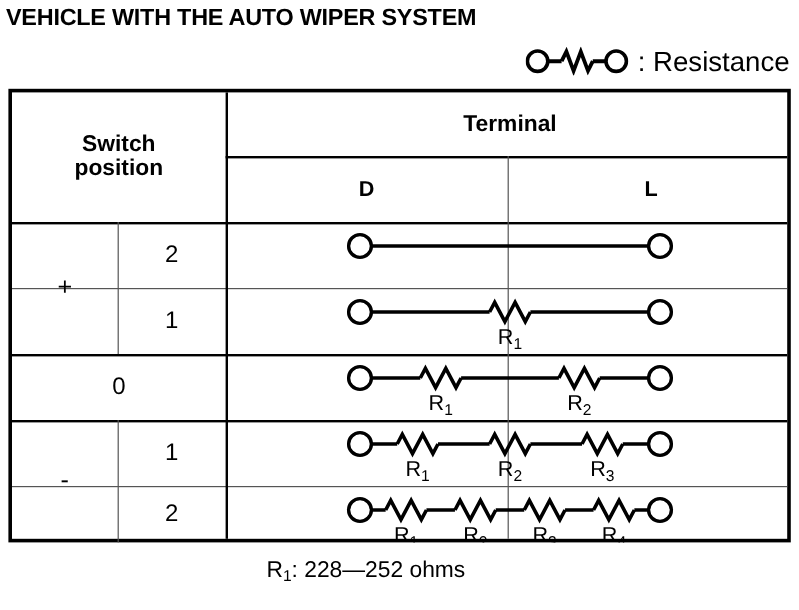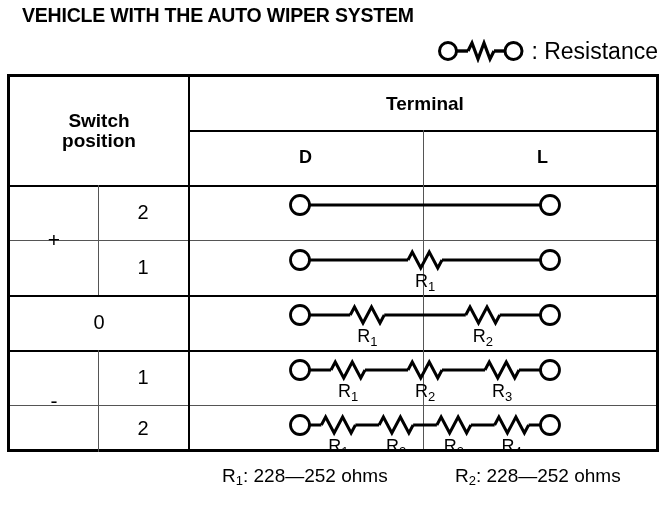--- a/index.html
+++ b/index.html
@@ -12,21 +12,21 @@
     height: 508px;
     position: relative;
     font-family: "Liberation Sans", sans-serif;
     color: #000000;
     overflow: hidden;
   }
 
   
   #page-title {
     position: absolute;
-    left: 22px;
+    left: 5px;
     top: 4px;
     font-size: 19.5px;
     font-weight: bold;
     letter-spacing: -0.2px;
     white-space: nowrap;
   }
 
   
   #legend {
     position: absolute;
@@ -274,17 +274,14 @@
       </div>
 
   </div>
 </div>
 
 <div id="footnotes">
   <div class="footnote-row">
     <div class="footnote">
       <span>R</span><sub>1</sub><span>: 228—252 ohms</span>
     </div>
-    <div class="footnote">
-      <span>R</span><sub>2</sub><span>: 228—252 ohms</span>
-    </div>
   </div>
 </div>
 
 </body></html>

